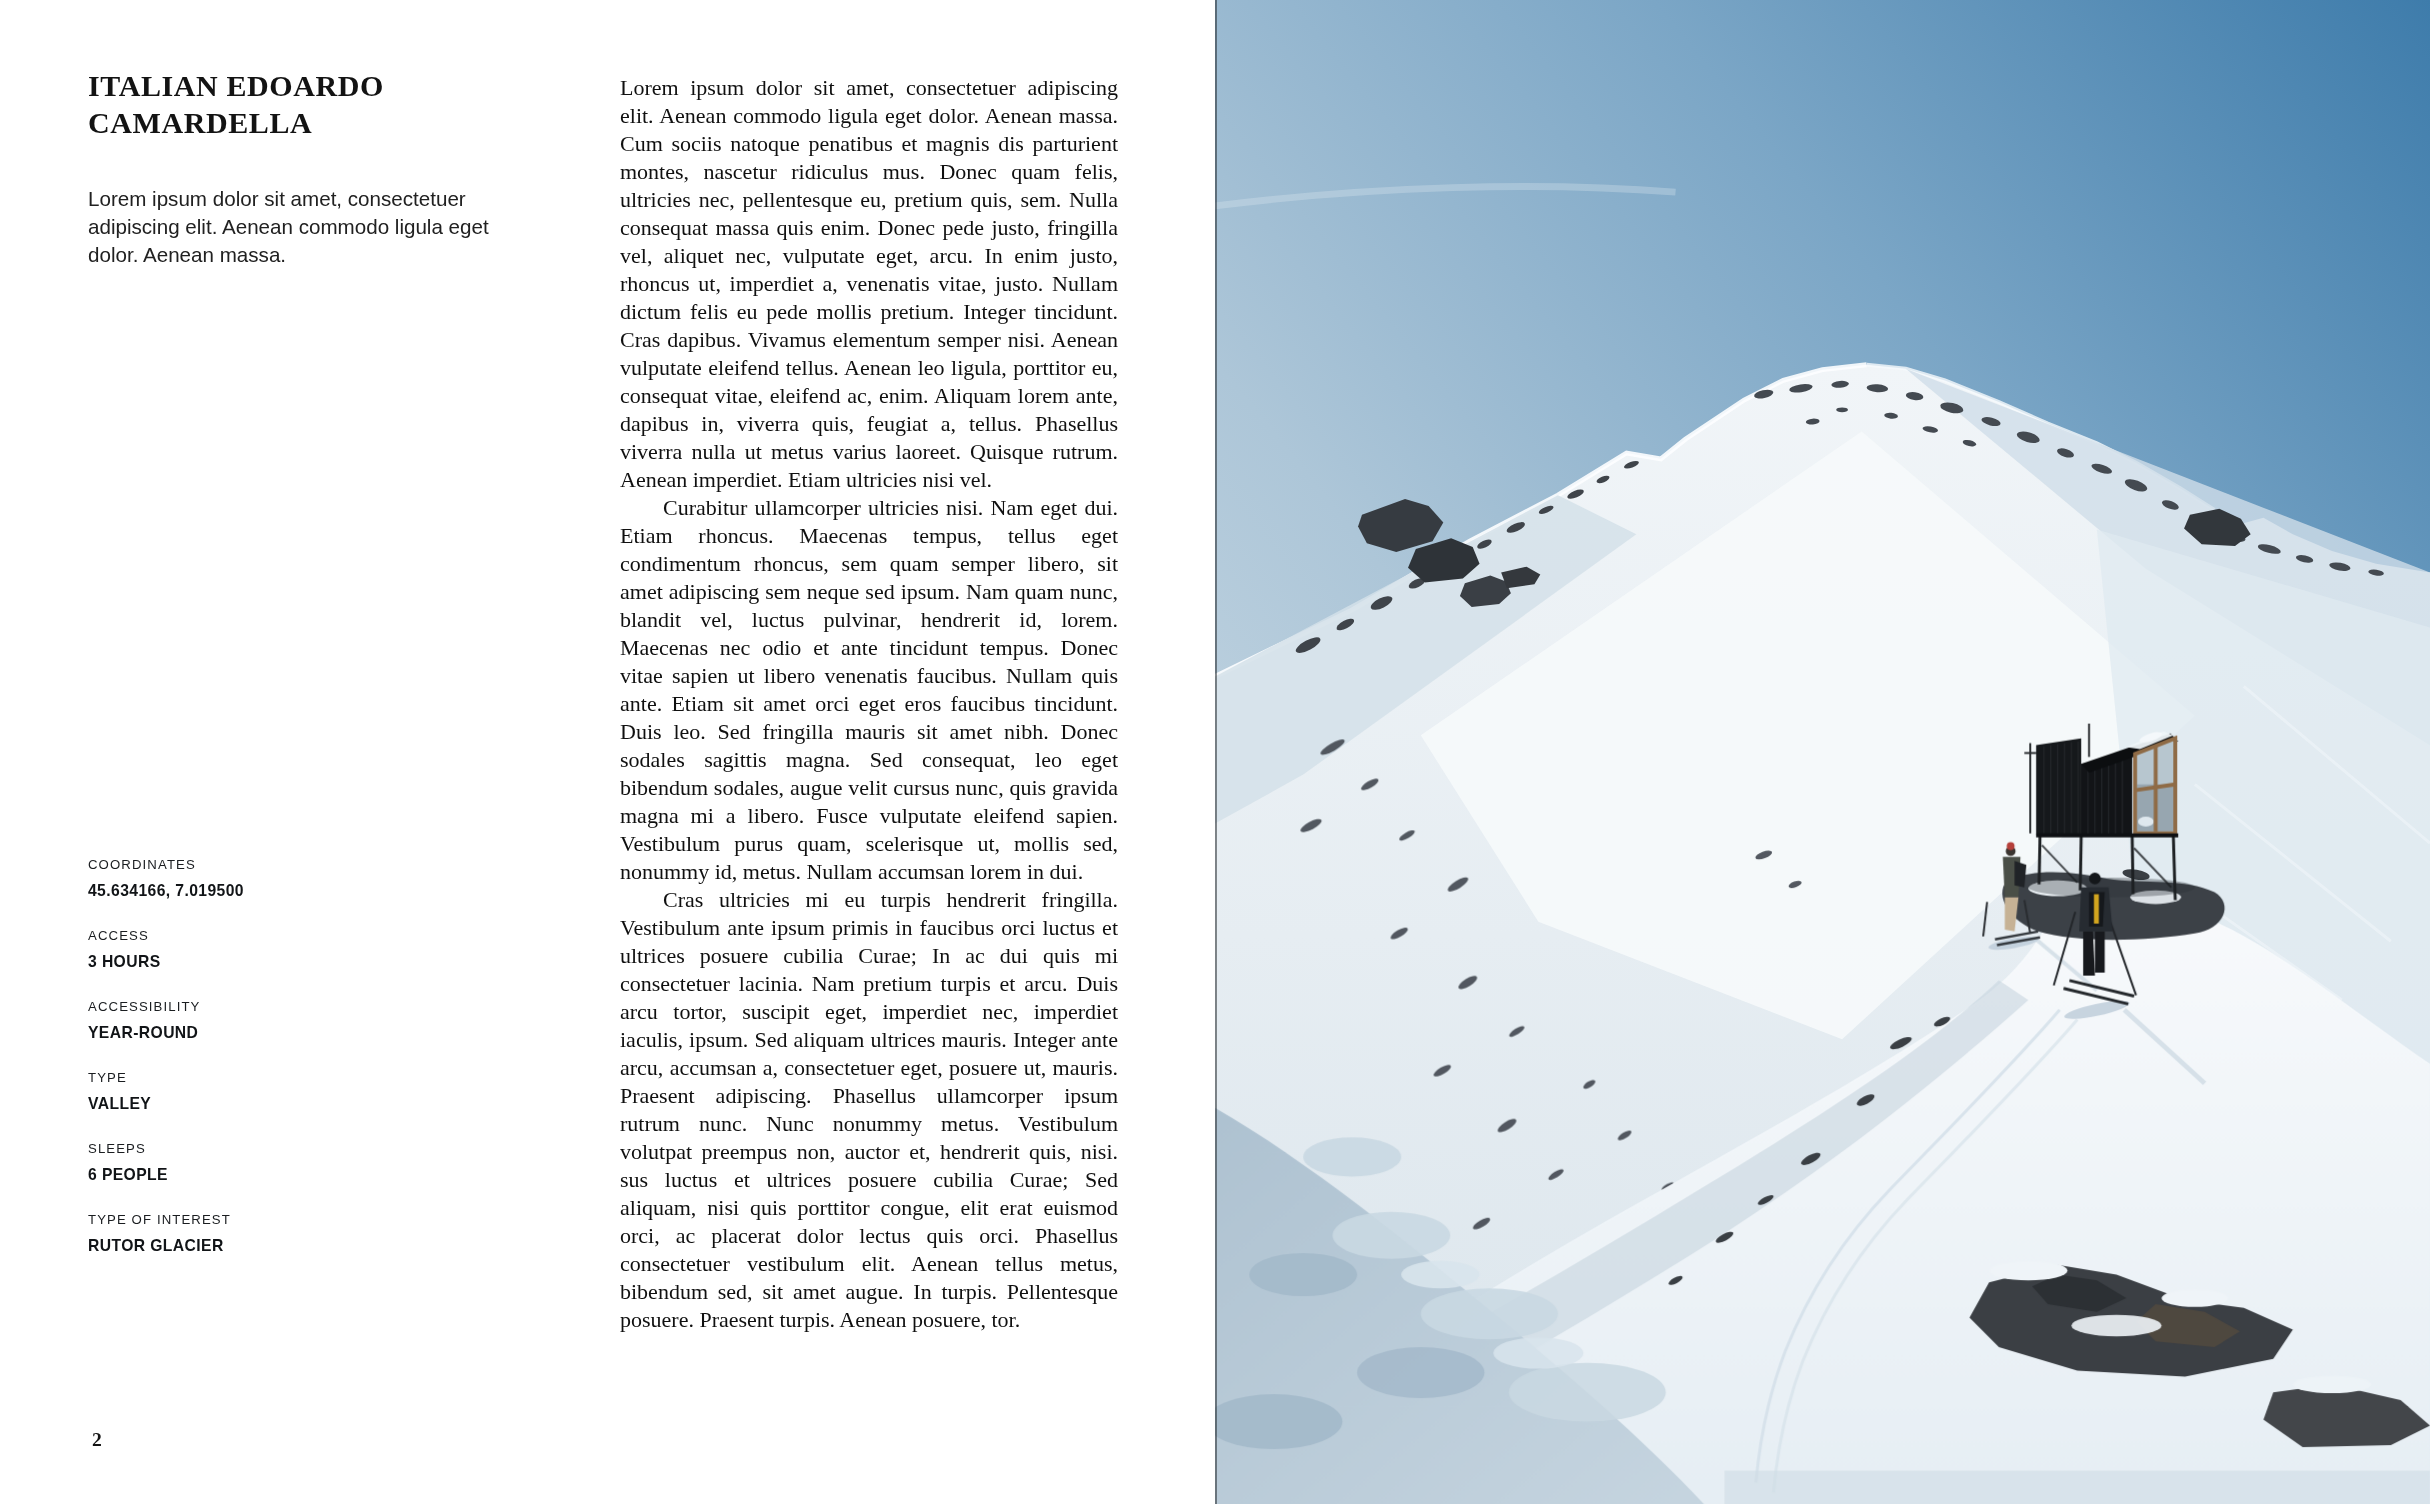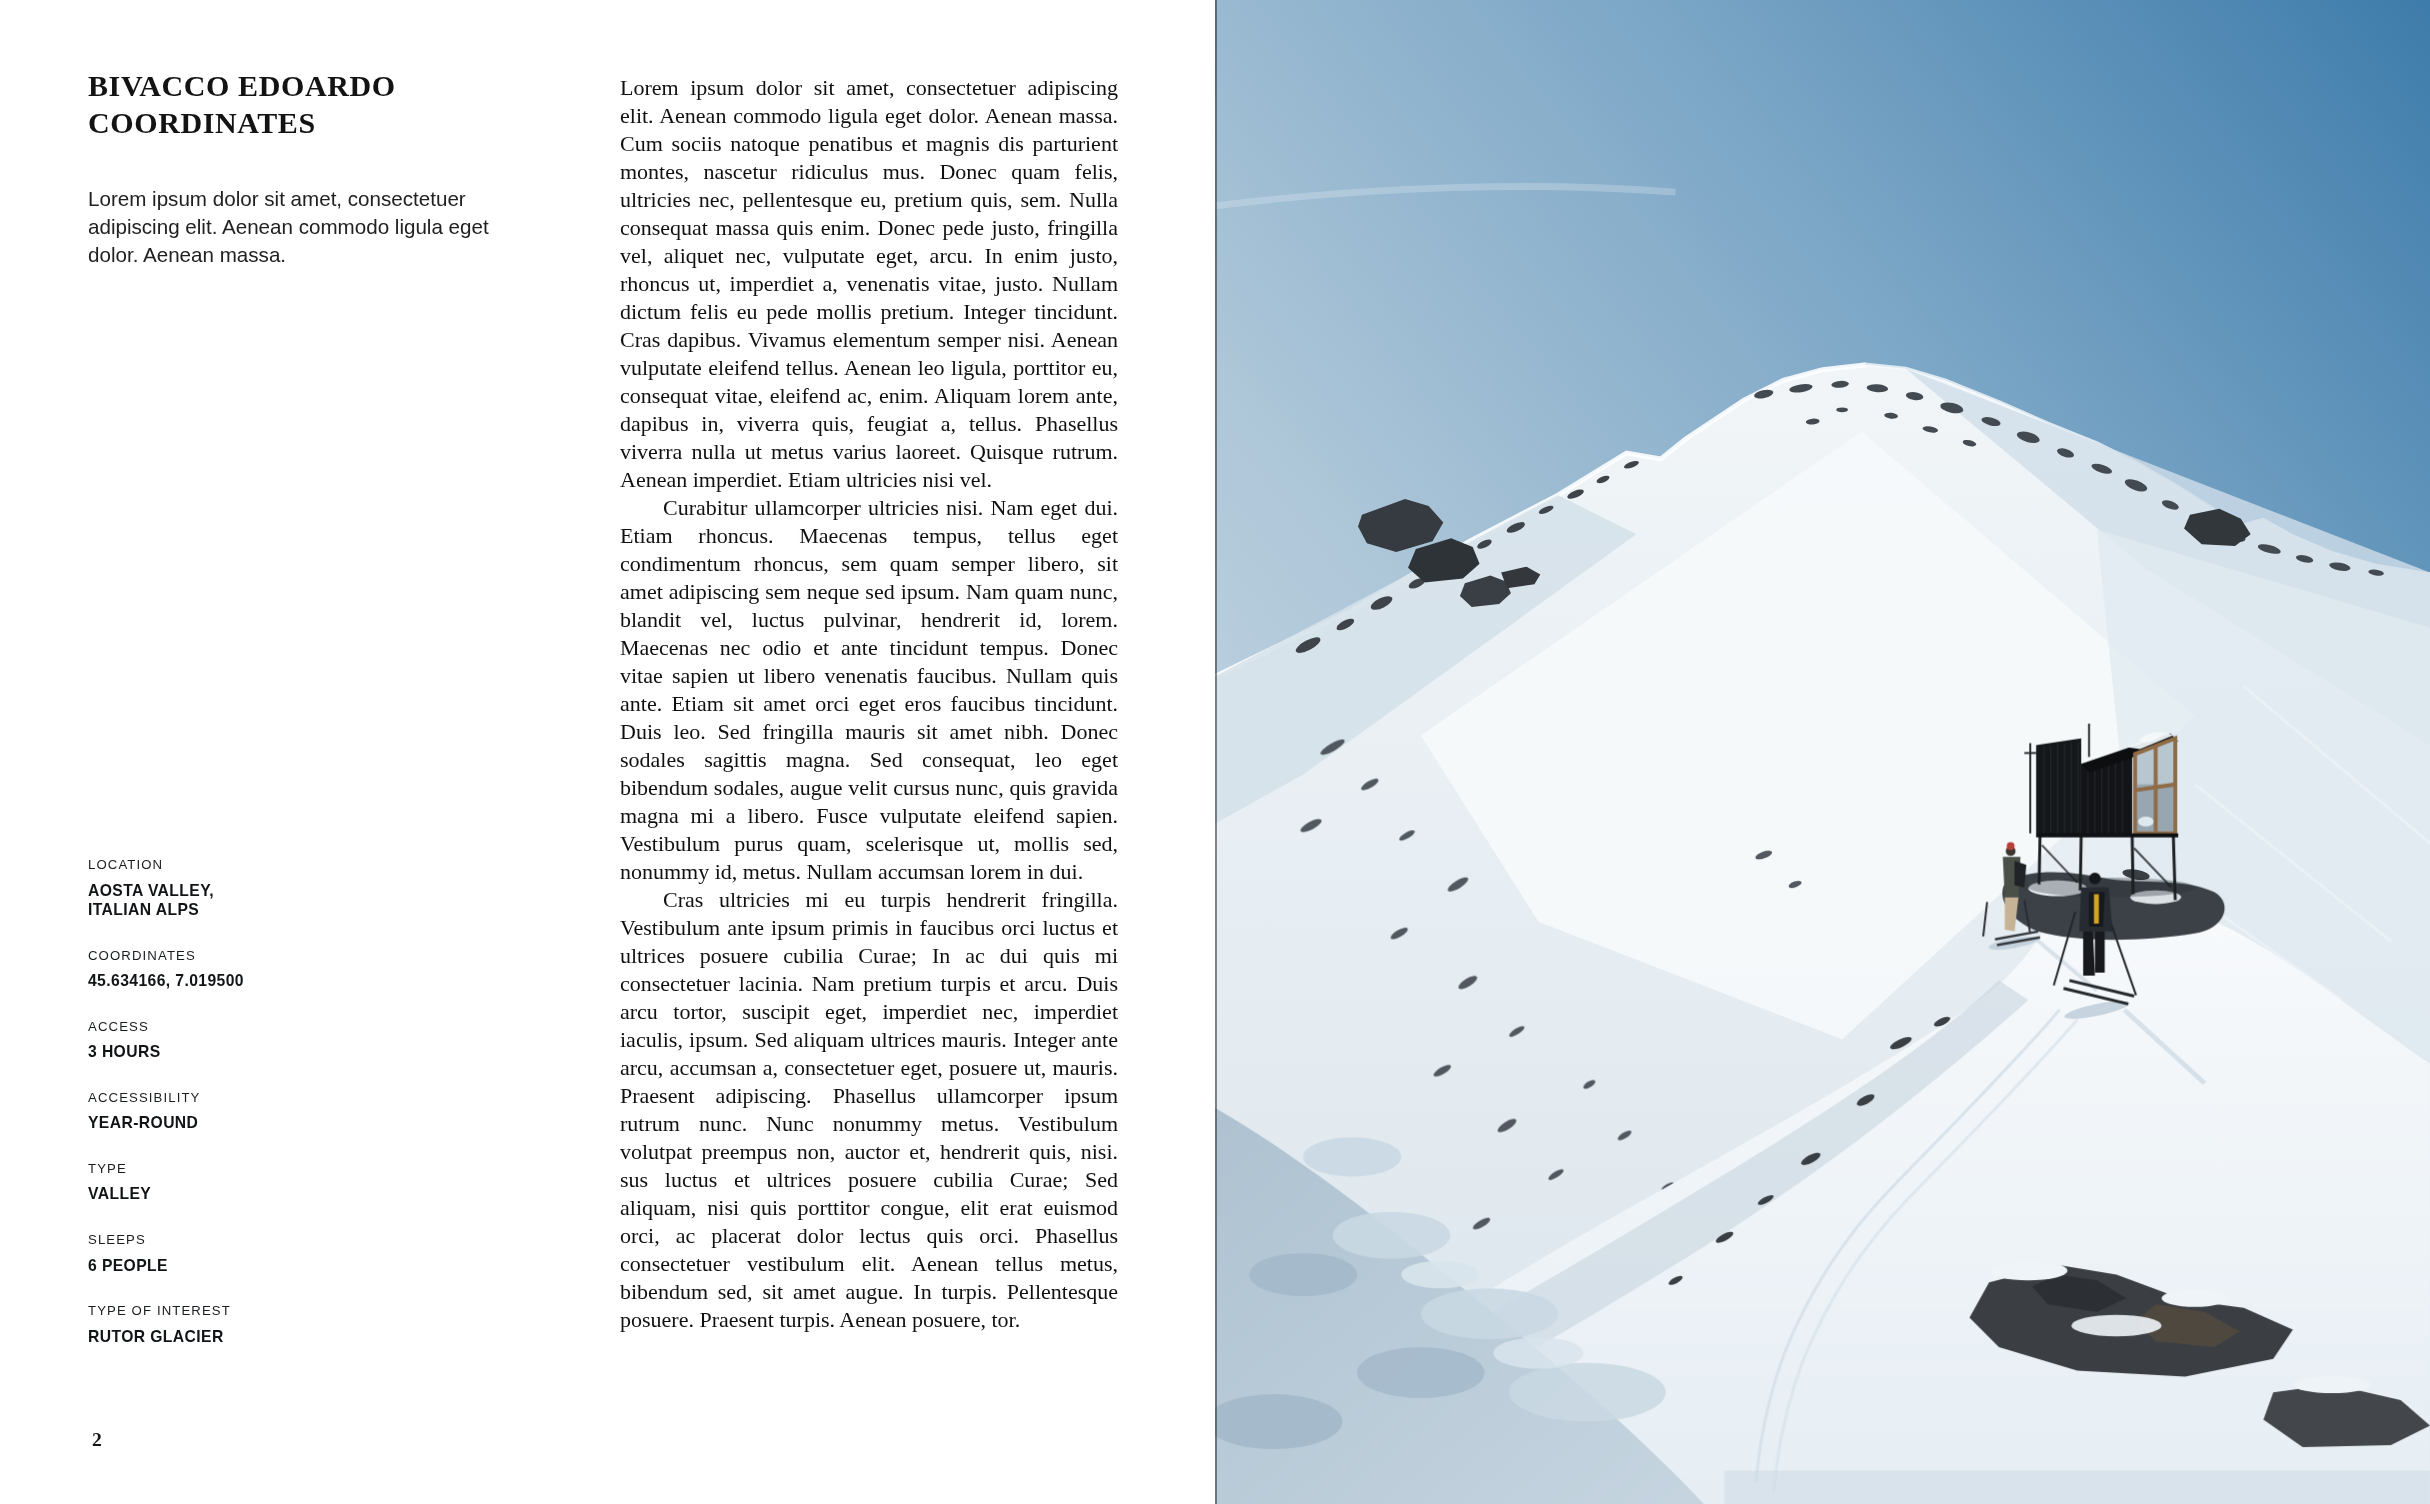--- a/index.html
+++ b/index.html
@@ -49,29 +49,24 @@
   .bodycol p + p { text-indent:43px; }
   .photo {
     position:absolute; left:1215px; top:0; width:1215px; height:1505px;
   }
   .photo svg { display:block; width:100%; height:100%; }
 </style>
 </head>
 <body>
 
 <section class="left-col">
-  <h1 class="title">BIVACCO EDOARDO COORDINATES</h1>
+  <h1 class="title">ITALIAN EDOARDO CAMARDELLA</h1>
   <p class="intro">Lorem ipsum dolor sit amet, consectetuer adipiscing elit. Aenean commodo ligula eget dolor. Aenean massa.</p>
 
   <div class="meta">
-    <div class="meta-group">
-      <div class="meta-label">LOCATION</div>
-      <div class="meta-value">AOSTA VALLEY,
-ITALIAN ALPS</div>
-    </div>
     <div class="meta-group">
       <div class="meta-label">COORDINATES</div>
       <div class="meta-value">45.634166, 7.019500</div>
     </div>
     <div class="meta-group">
       <div class="meta-label">ACCESS</div>
       <div class="meta-value">3 HOURS</div>
     </div>
     <div class="meta-group">
       <div class="meta-label">ACCESSIBILITY</div>

